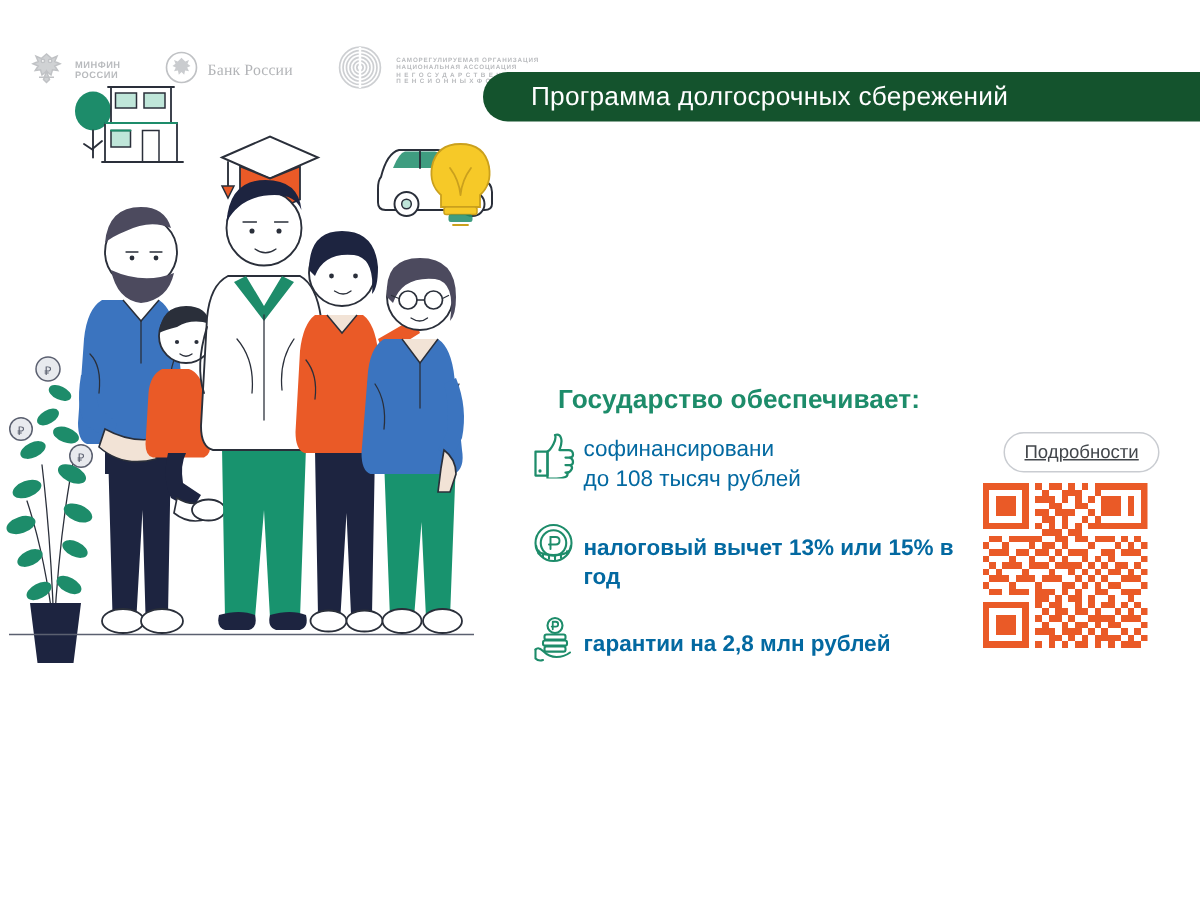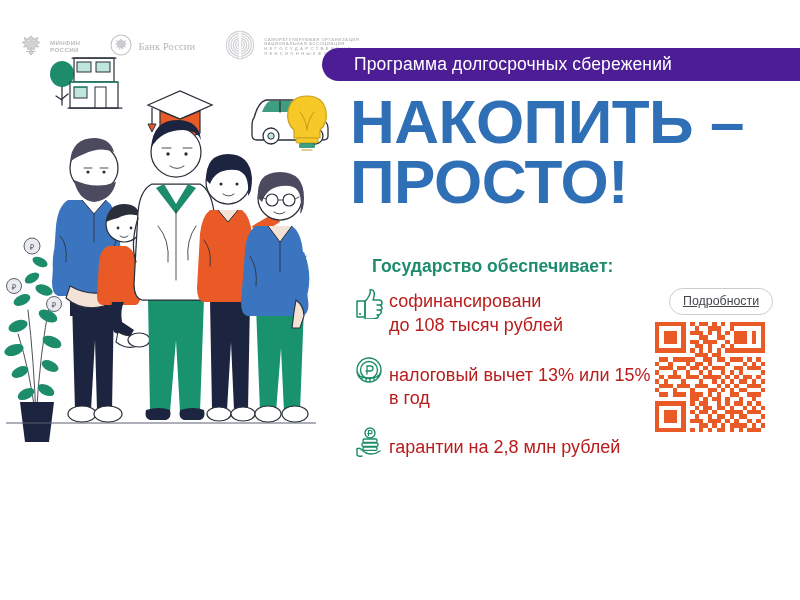--- a/index.html
+++ b/index.html
@@ -32,21 +32,21 @@
     font-size: 10.5px; text-transform: none; letter-spacing: .1px;
     font-family: "Liberation Serif", serif; color: #84878c;
   }
   .napf-text { font-size: 4.2px; letter-spacing: .55px; font-weight: 700; }
   .napf-text div { white-space: nowrap; }
 
   
   #banner {
     position: absolute; left: 322px; top: 48px;
     width: 478px; height: 33px;
-    background: #4c1d95;
+    background: #14532d;
     border-radius: 17px 0 0 17px;
     display: flex; align-items: center;
     padding-left: 32px;
   }
   #banner-label {
     color: #ffffff; font-size: 17.5px; letter-spacing: .15px;
     white-space: nowrap;
   }
 
   
@@ -70,26 +70,26 @@
   #benefits {
     position: absolute; left: 355px; top: 287px;
     width: 300px;
   }
   .benefit {
     display: flex; align-items: flex-start;
     margin-bottom: 17px;
   }
   .benefit-icon { flex: 0 0 34px; height: 36px; }
   .benefit-text {
-    font-size: 18px; color: #b91c1c;
+    font-size: 15px; color: #0369a1;
     line-height: 1.32; padding-top: 3px;
   }
   .benefit-text .l2 { display: block; text-align: center; }
   .benefit.b2 .benefit-text,
-  .benefit.b3 .benefit-text { padding-top: 9px; }
+  .benefit.b3 .benefit-text { padding-top: 9px; font-weight: bold; }
   .benefit.b2 { margin-bottom: 16px; }
 
   
   #details-button {
     position: absolute; left: 669px; top: 288px;
     padding: 5px 13px 6px;
     border: 1px solid #c9ccd1; border-radius: 14px;
     background: #ffffff;
     color: #43474c; font-size: 12.4px;
     white-space: nowrap; cursor: pointer; text-decoration: underline;
@@ -345,24 +345,20 @@
         <path class="thin" d="M274 162 q6 4 11 0"></path>
       </g>
 
     </svg>
   </div>
 
   <div id="banner">
     <span id="banner-label">Программа долгосрочных сбережений</span>
   </div>
 
-  <div id="headline">
-    <span>НАКОПИТЬ –</span>
-    <span class="l2">ПРОСТО!</span>
-  </div>
 
   <div id="subheading">Государство обеспечивает:</div>
 
   <div id="benefits">
 
     <div class="benefit b1">
       <span class="benefit-icon">
         <svg width="30" height="32" viewBox="0 0 30 32">
           <g fill="none" stroke="#1d8c6a" stroke-width="1.5" stroke-linecap="round" stroke-linejoin="round">
             <path d="M10 14 q2 -1 4 -5 q2 -4 1 -6 q3 -1 4 2 q1 3 -1 8 h6 q3 0 3 3 q0 2 -2 2 q2 1 2 3 q0 2 -2 2 q2 1 1 3 q-1 2 -3 2 q1 2 -1 3 q-2 1 -6 1 h-6 Z"></path>

